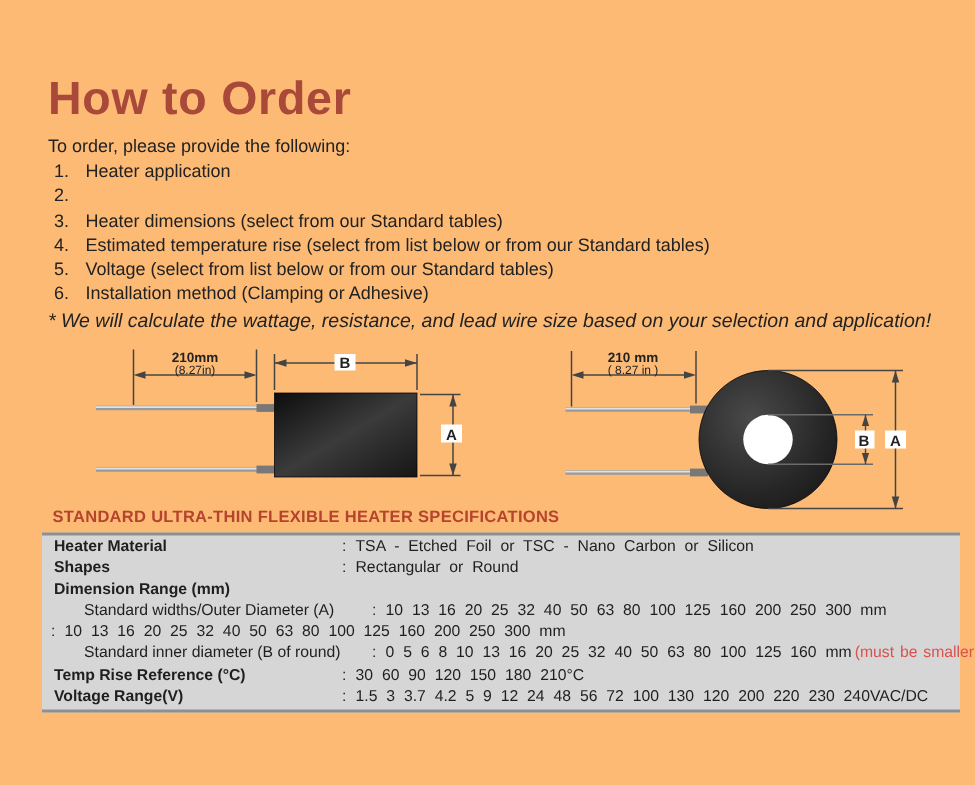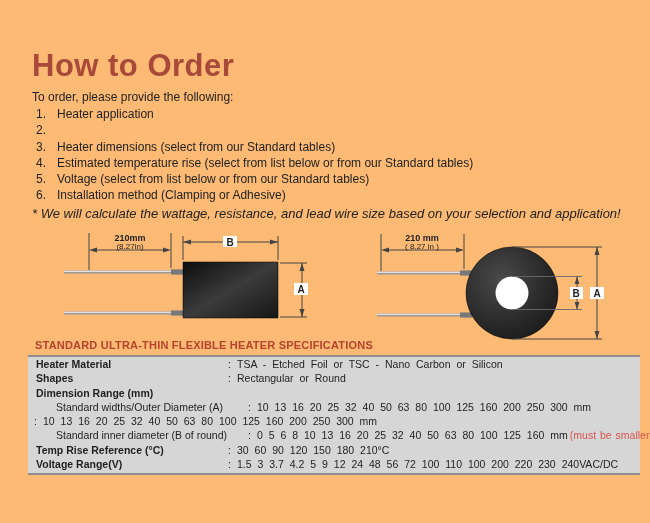--- a/index.html
+++ b/index.html
@@ -213,17 +213,17 @@
       <div class="spec-value"><span>0 5 6 8 10 13 16 20 25 32 40 50 63 80 100 125 160 mm</span><span class="spec-note">(must be smaller than A)</span></div>
     </div>
     <div class="spec-row">
       <div class="spec-label bold">Temp Rise Reference (°C)</div>
       <div class="spec-colon">:</div>
       <div class="spec-value"><span>30 60 90 120 150 180 210°C</span></div>
     </div>
     <div class="spec-row">
       <div class="spec-label bold">Voltage Range(V)</div>
       <div class="spec-colon">:</div>
-      <div class="spec-value"><span>1.5 3 3.7 4.2 5 9 12 24 48 56 72 100 110 100 200 220 230 240VAC/DC</span></div>
+      <div class="spec-value"><span>1.5 3 3.7 4.2 5 9 12 24 48 56 72 100 130 120 200 220 230 240VAC/DC</span></div>
     </div>
   </div>
 
 </div>
 
 </body></html>

